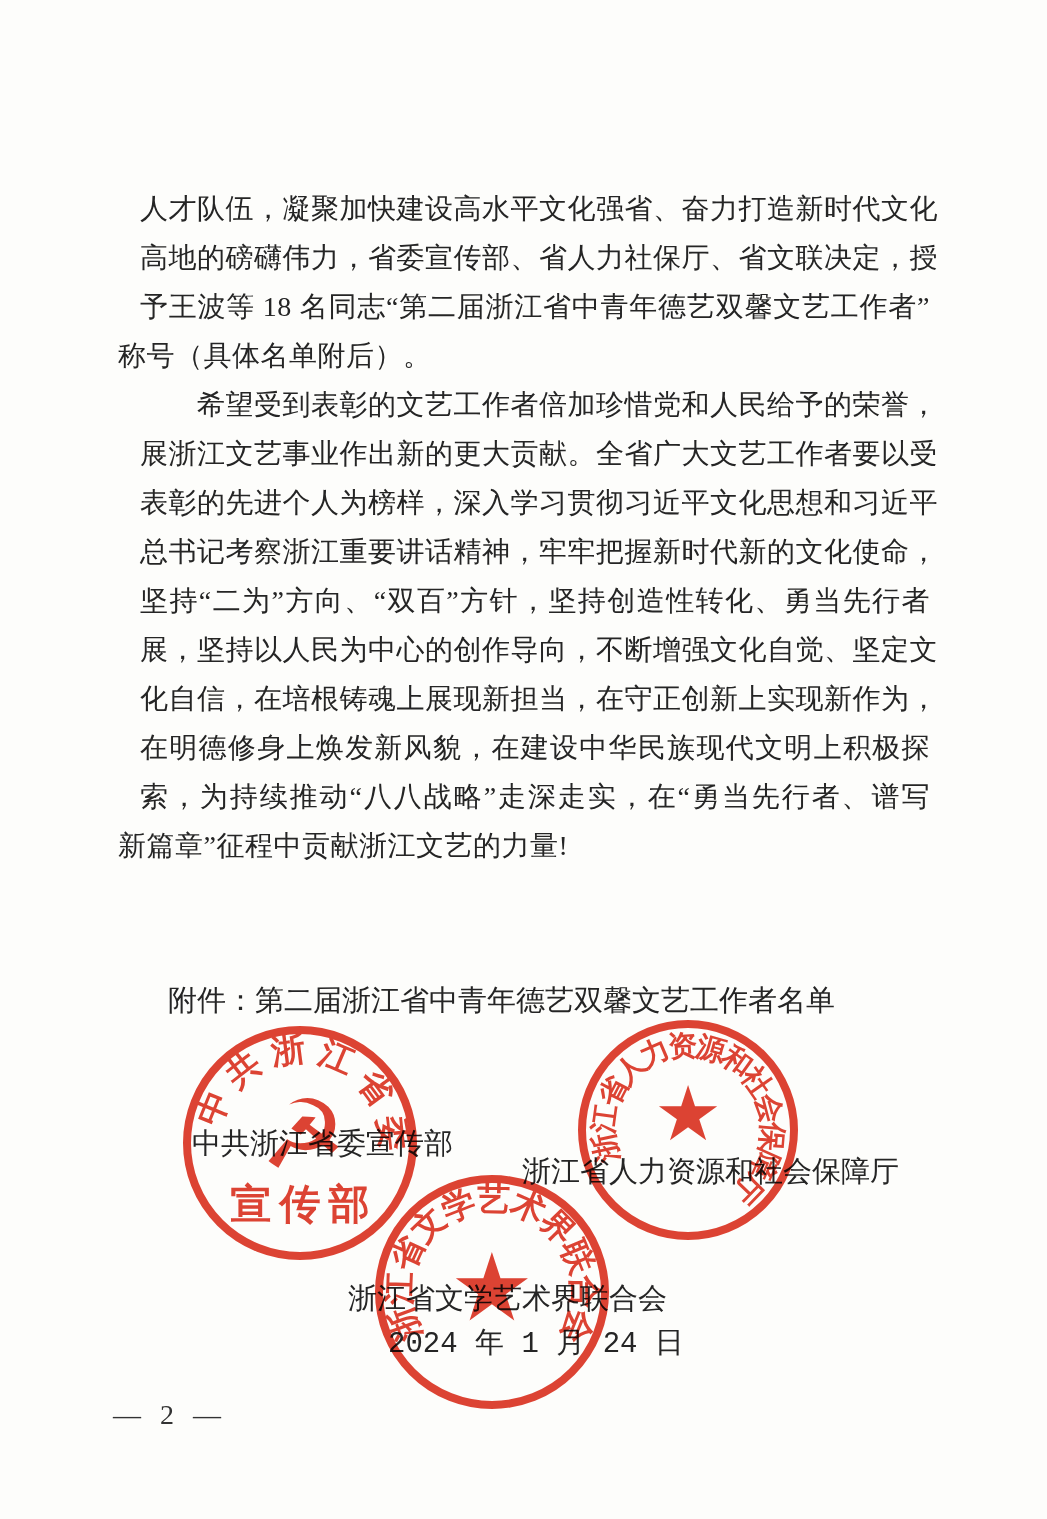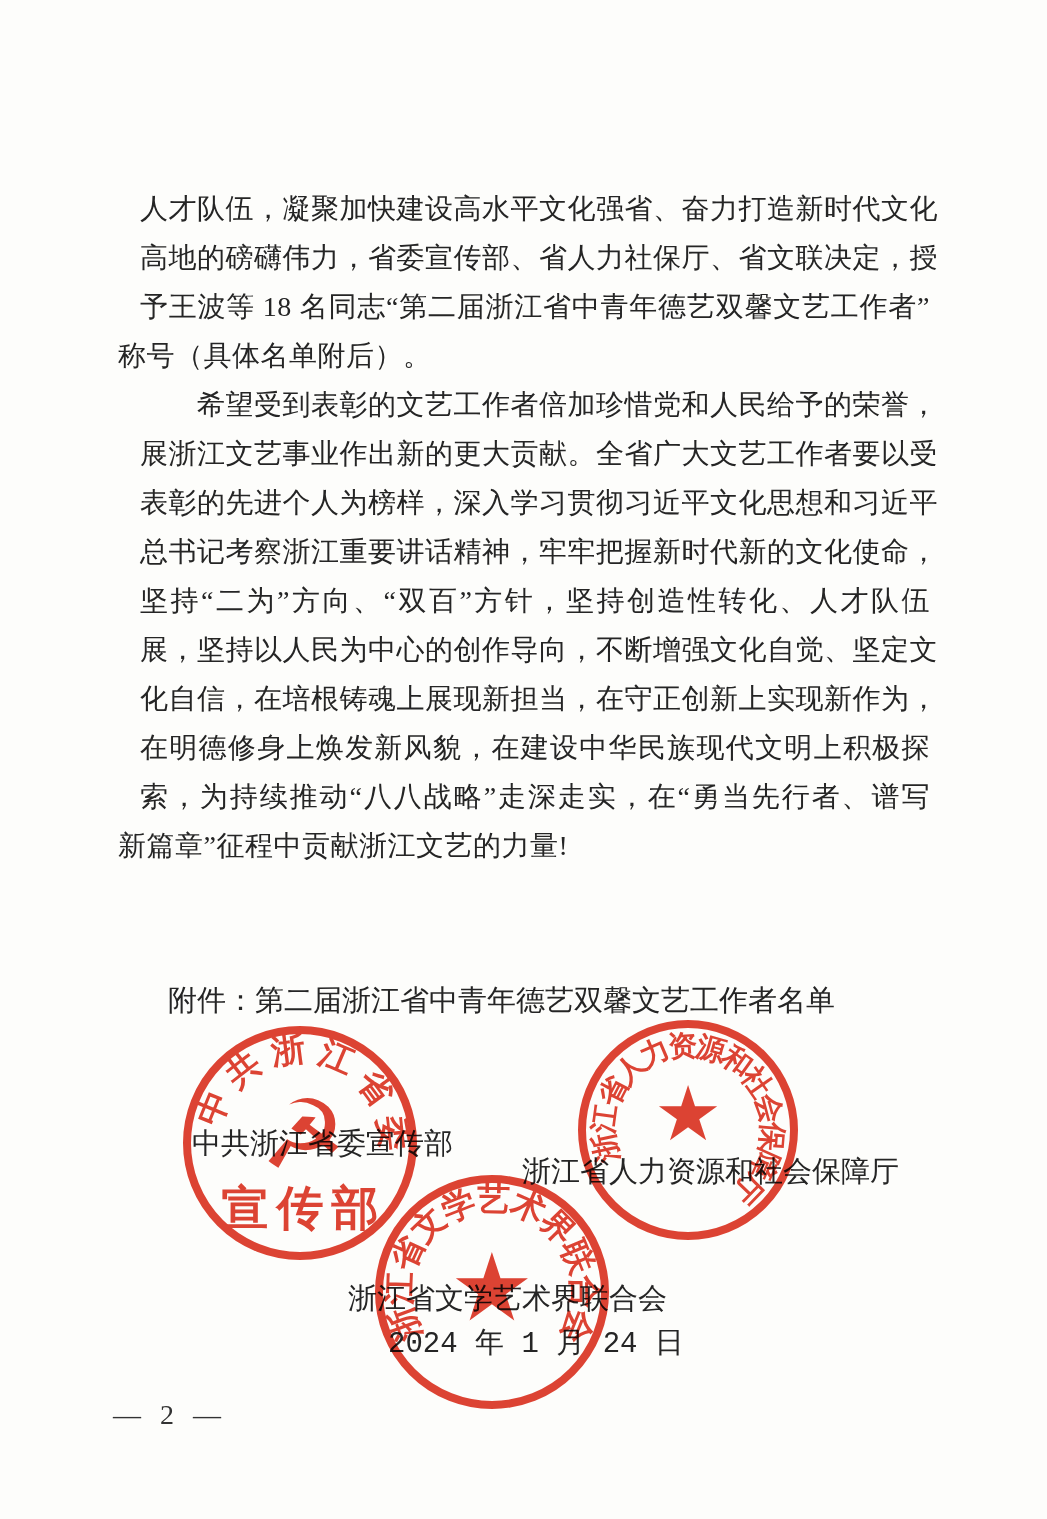--- a/index.html
+++ b/index.html
@@ -40,42 +40,42 @@
   }
   .ring{position:absolute;inset:0;border-radius:50%;border:8px solid currentColor;}
   .arc{position:absolute;inset:0;}
   .arc span{position:absolute;left:50%;top:50%;line-height:1;}
   .emblem{position:absolute;left:50%;top:50%;line-height:1;}
   .seal-a .emblem{font-size:96px;transform:translate(-46%,-58%);}
   .seal-b .emblem{font-size:76px;transform:translate(-50%,-50%) translateY(-16px);}
   .seal-c .emblem{font-size:94px;transform:translate(-50%,-54%);}
   .seal-bottom-text{
     position:absolute;left:0;right:0;text-align:center;
-    font-size:47px;letter-spacing:8px;text-indent:8px;line-height:1;
+    font-size:41px;letter-spacing:8px;text-indent:8px;line-height:1;
   }
   .seal-a .seal-bottom-text{top:158px;}
   .seal-a{left:183px;top:1026px;width:234px;height:234px;}
   .seal-b{left:578px;top:1020px;width:220px;height:220px;}
   .seal-c{left:375px;top:1175px;width:234px;height:234px;}
 </style>
 </head>
 <body>
 
 <div class="page">
 
   <div class="body-text">
     <div class="line just">人才队伍，凝聚加快建设高水平文化强省、奋力打造新时代文化</div>
     <div class="line just">高地的磅礴伟力，省委宣传部、省人力社保厅、省文联决定，授</div>
     <div class="line just">予王波等 18 名同志“第二届浙江省中青年德艺双馨文艺工作者”</div>
     <div class="line">称号（具体名单附后）。</div>
     <div class="line just">　　希望受到表彰的文艺工作者倍加珍惜党和人民给予的荣誉，</div>
     <div class="line just">展浙江文艺事业作出新的更大贡献。全省广大文艺工作者要以受</div>
     <div class="line just">表彰的先进个人为榜样，深入学习贯彻习近平文化思想和习近平</div>
     <div class="line just">总书记考察浙江重要讲话精神，牢牢把握新时代新的文化使命，</div>
-    <div class="line just">坚持“二为”方向、“双百”方针，坚持创造性转化、人才队伍</div>
+    <div class="line just">坚持“二为”方向、“双百”方针，坚持创造性转化、勇当先行者</div>
     <div class="line just">展，坚持以人民为中心的创作导向，不断增强文化自觉、坚定文</div>
     <div class="line just">化自信，在培根铸魂上展现新担当，在守正创新上实现新作为，</div>
     <div class="line just">在明德修身上焕发新风貌，在建设中华民族现代文明上积极探</div>
     <div class="line just">索，为持续推动“八八战略”走深走实，在“勇当先行者、谱写</div>
     <div class="line">新篇章”征程中贡献浙江文艺的力量!</div>
   </div>
 
   <div class="attachment">附件：第二届浙江省中青年德艺双馨文艺工作者名单</div>
 
   <div class="sig sig-left">中共浙江省委宣传部</div>

